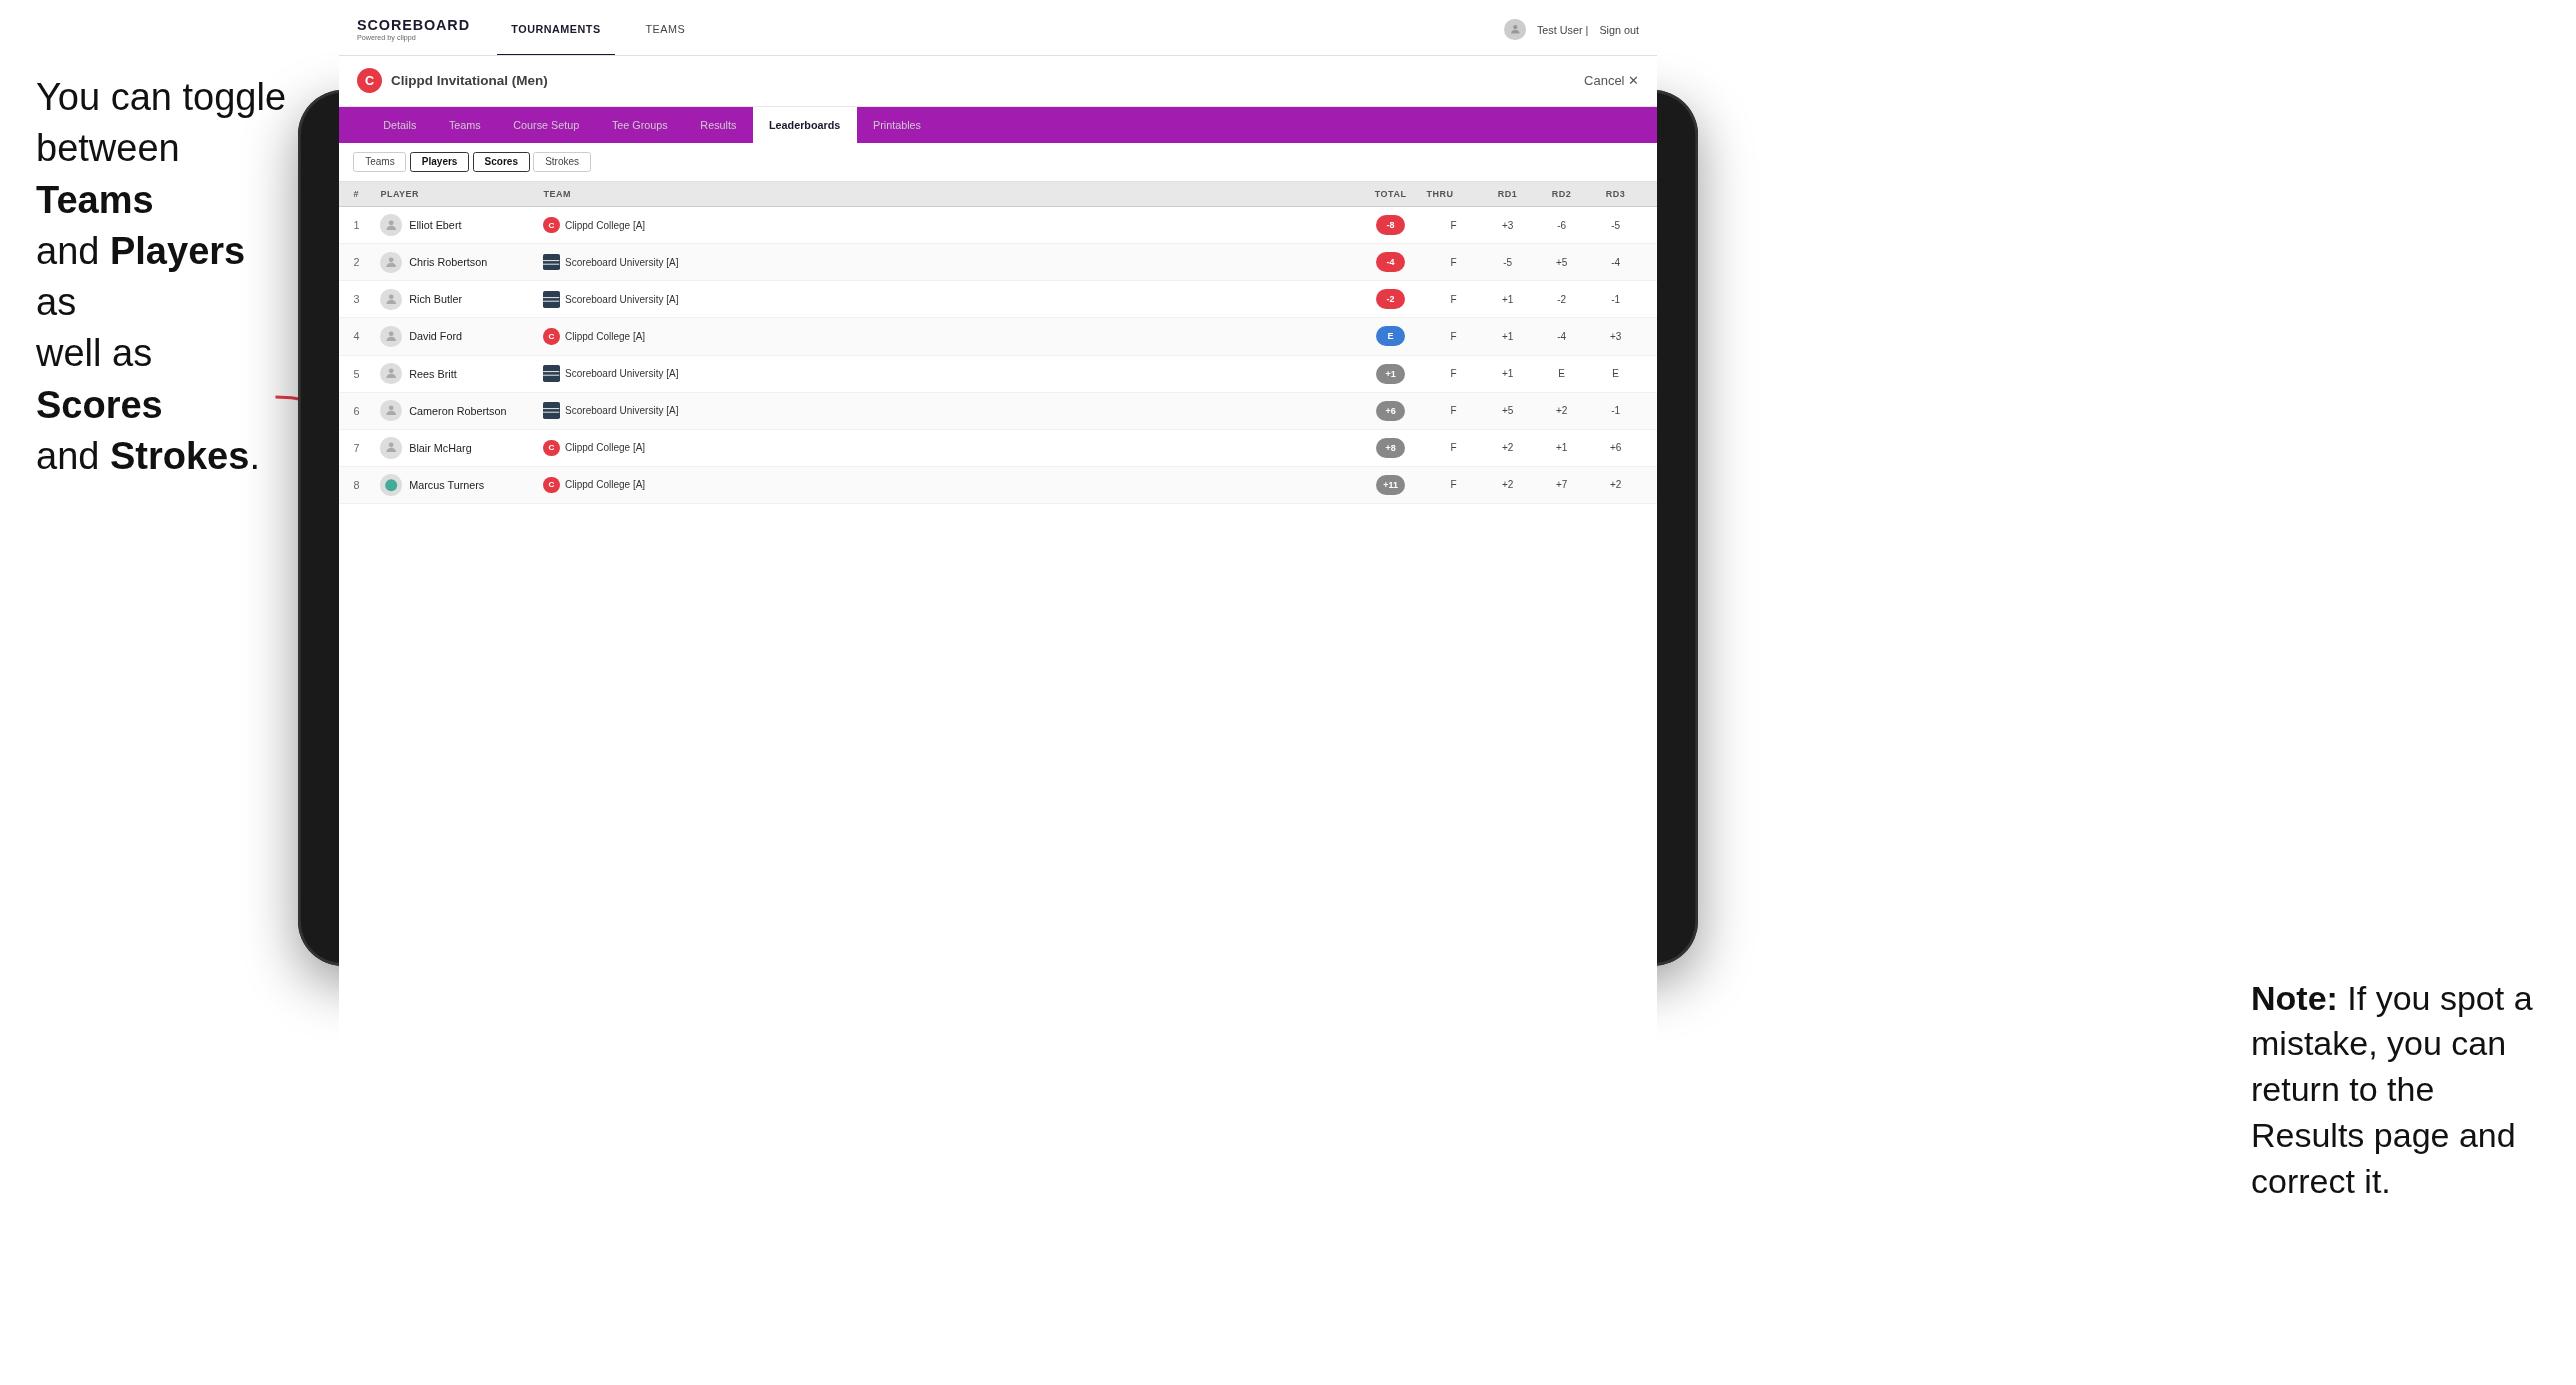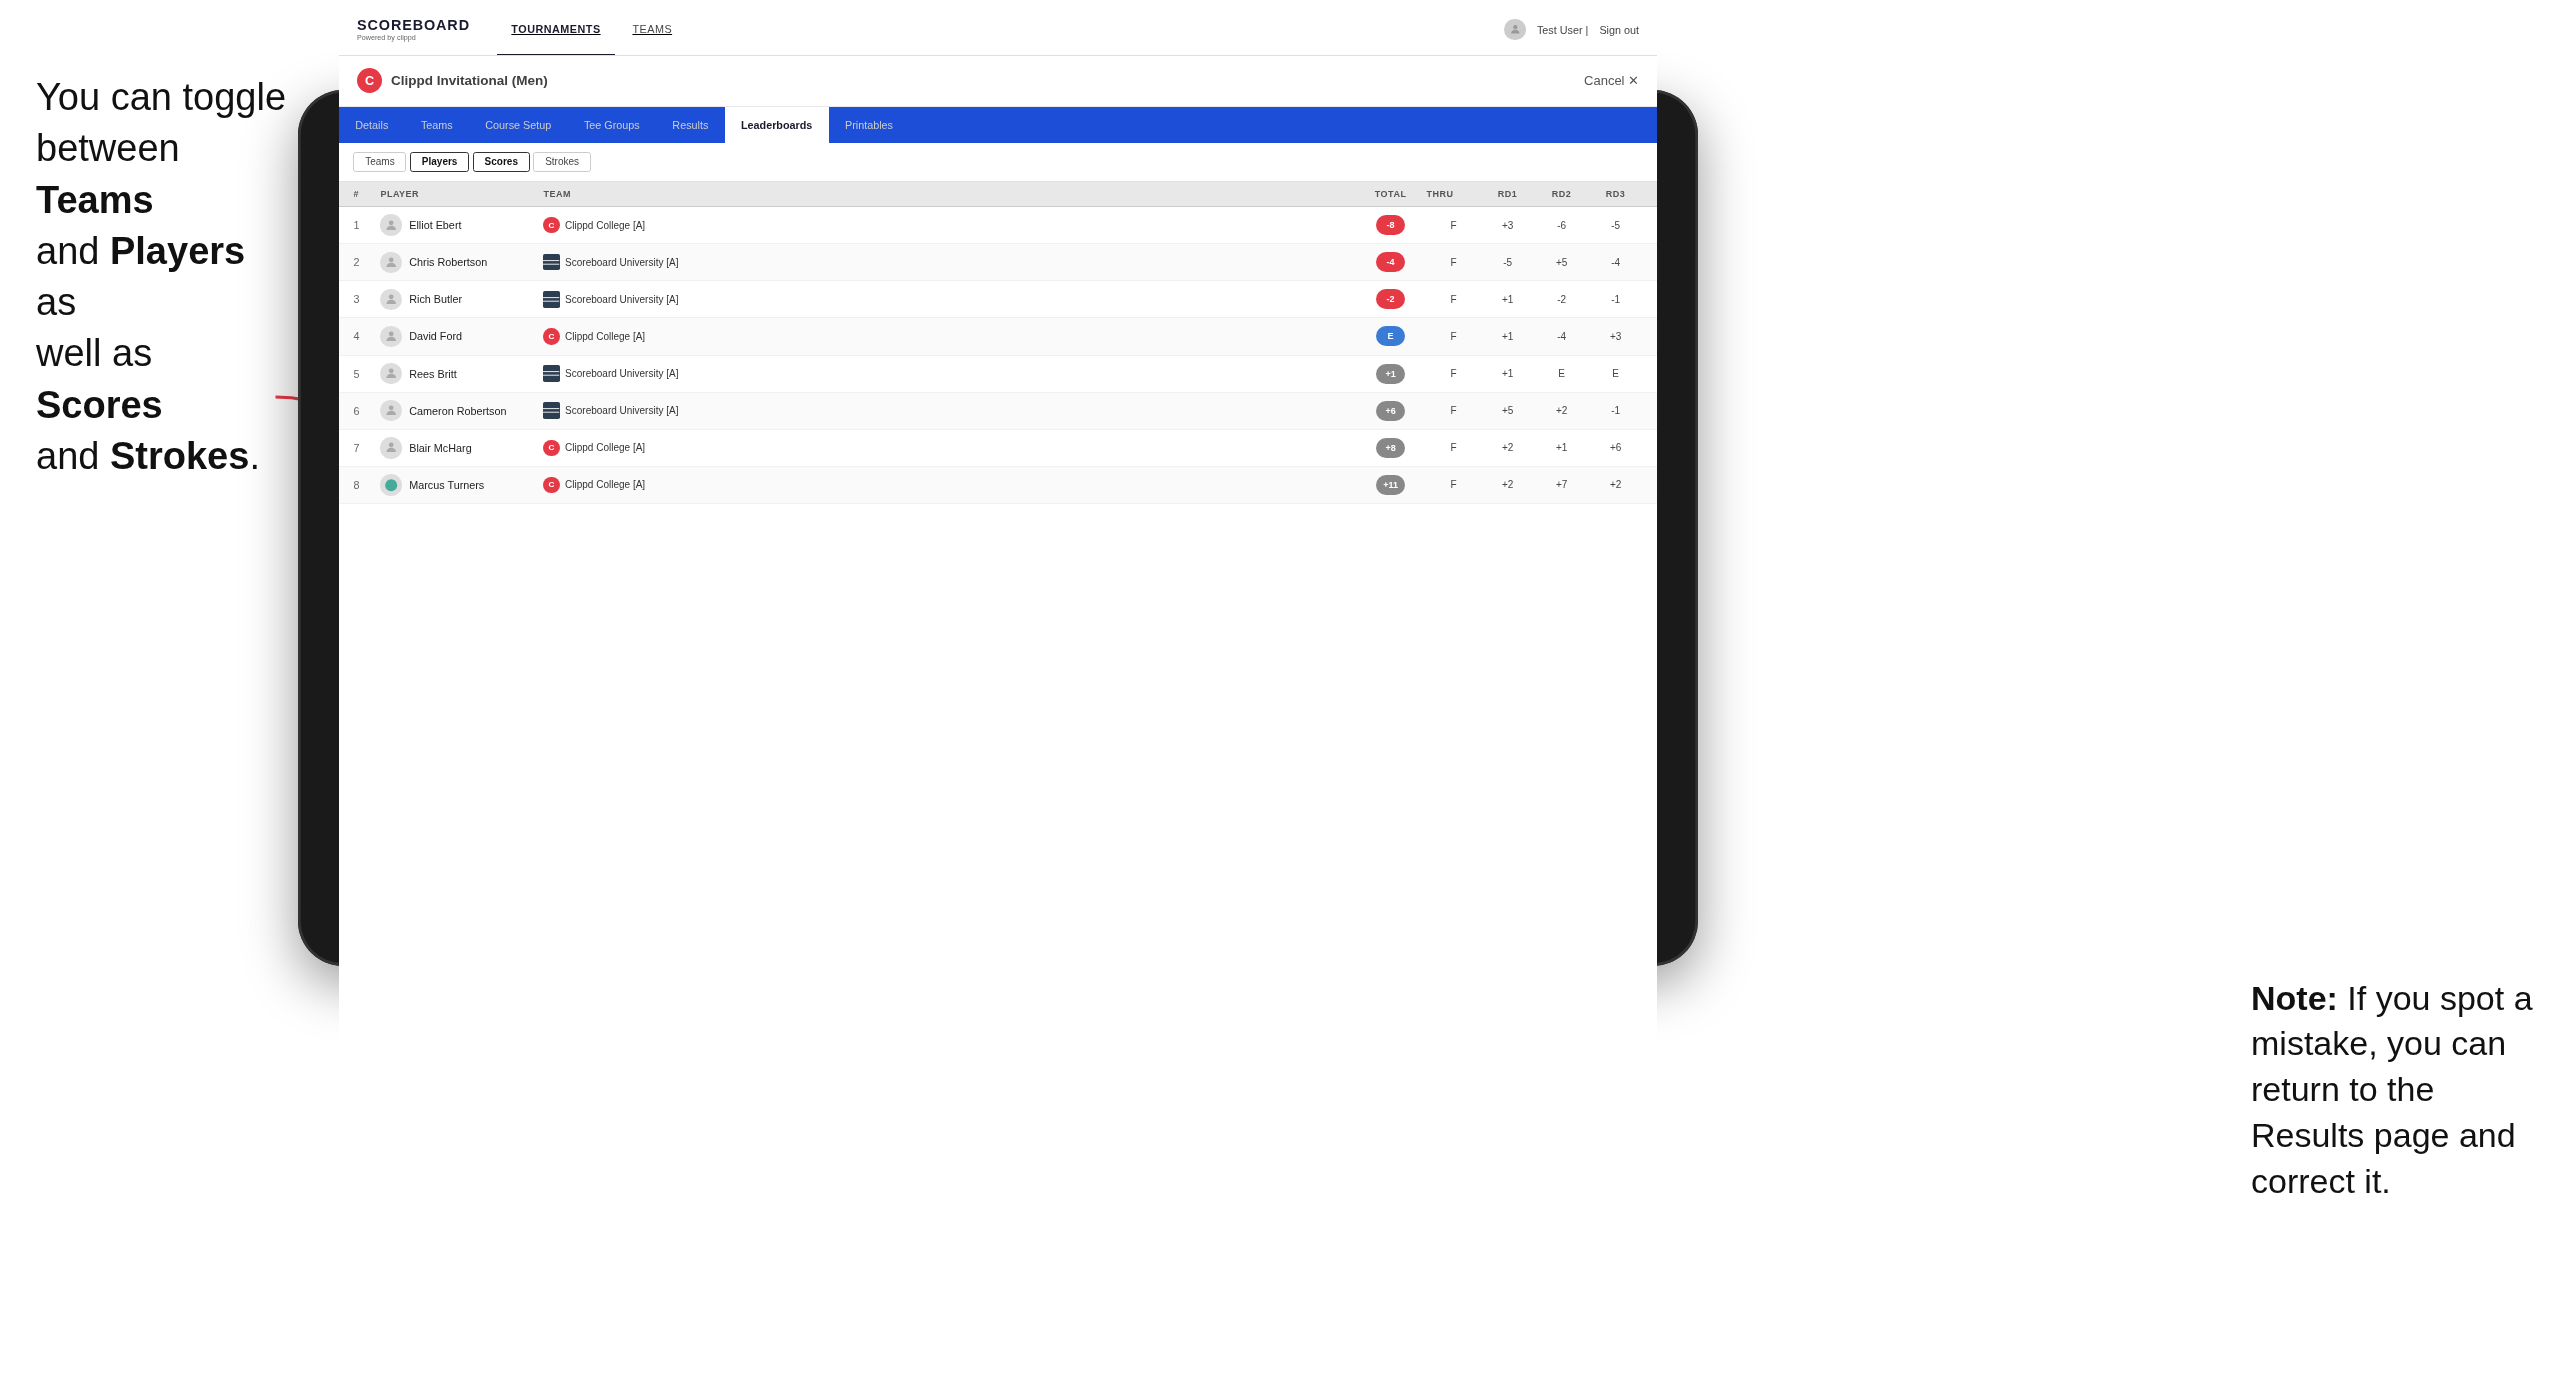--- a/index.html
+++ b/index.html
@@ -86,23 +86,22 @@
       letter-spacing: 0.9px;
       color: #1a1a2e;
       text-transform: uppercase;
     }
     .logo-sub {
       font-size: 7.2px;
       color: #666;
     }
     .nav-links {
       display: flex;
-      gap: 3px;
+      gap: 16px;
       flex: 1;
-      text-decoration: underline;
     }
     .nav-link {
       padding: 0 14.4px;
       height: 51px;
       display: flex;
       align-items: center;
       font-size: 10.8px;
       color: #444;
       text-transform: uppercase;
       letter-spacing: 0.5px;
@@ -174,24 +173,25 @@
       font-size: 13px;
       color: #555;
       cursor: pointer;
       display: flex;
       align-items: center;
       gap: 3.6px;
     }
 
     
     .tab-nav {
-      background: #1d4ed8;
+      background: #a21caf;
       display: flex;
       height: 36px;
       flex-shrink: 0;
+      padding-left: 28px;
     }
     .tab-item {
       padding: 0 16.3px;
       height: 36px;
       display: flex;
       align-items: center;
       font-size: 10.8px;
       color: #ccc;
       cursor: pointer;
     }

